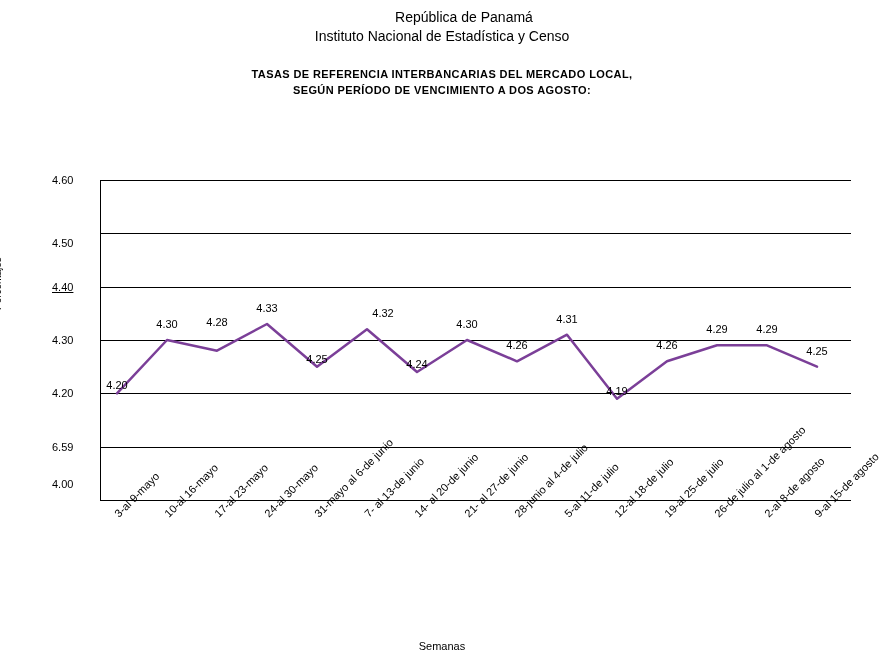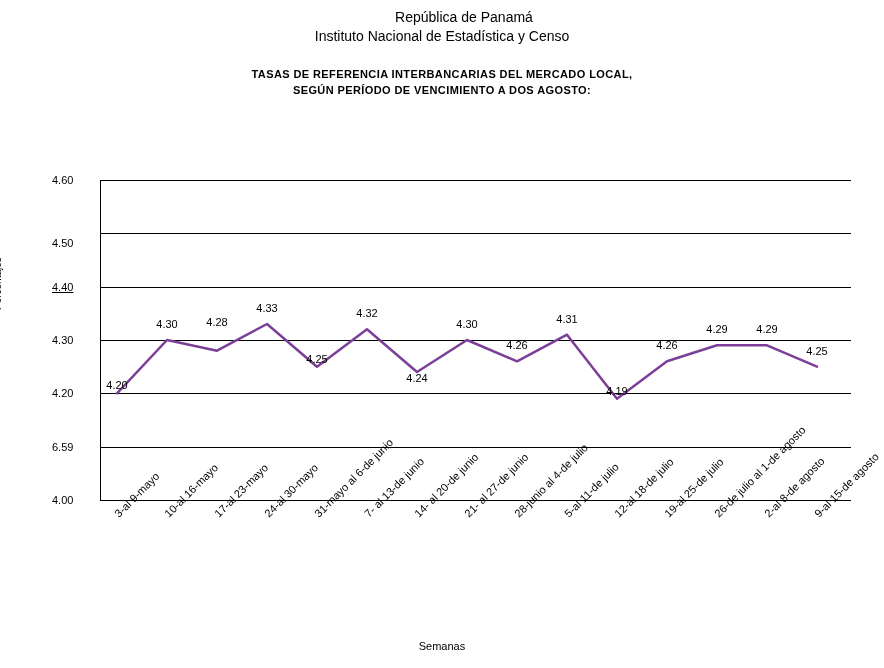--- a/index.html
+++ b/index.html
@@ -134,21 +134,21 @@
 </div>
 
 <div class="subtitle">
   <div>TASAS DE REFERENCIA  INTERBANCARIAS  DEL MERCADO LOCAL,</div>
   <div>SEGÚN PERÍODO DE VENCIMIENTO A DOS AGOSTO:</div>
 </div>
 
 <div class="chart-area">
   <div class="yaxis-title">Porcentajes</div>
   <div class="ylabels" id="ylabels">
-      <div class="ytick-label" style="top: 320px;">4.00</div>
+      <div class="ytick-label" style="top: 304px;">4.00</div>
       <div class="ytick-label" style="top: 266.667px;">6.59</div>
       <div class="ytick-label" style="top: 213.333px;">4.20</div>
       <div class="ytick-label" style="top: 160px;">4.30</div>
       <div class="ytick-label" style="top: 106.667px; text-decoration: underline;">4.40</div>
       <div class="ytick-label" style="top: 63px;">4.50</div>
       <div class="ytick-label" style="top: 0px;">4.60</div>
     </div>
   <div class="plot" id="plot">
     <div id="gridlines">
         <div class="gridline" style="top: 320px;"></div>
@@ -161,22 +161,22 @@
       </div>
     <svg class="series" id="series-svg" width="750" height="320">
         <polyline points="16.0,213.3 66.0,160.0 116.0,170.7 166.0,144.0 216.0,186.7 266.0,149.3 316.0,192.0 366.0,160.0 416.0,181.3 466.0,154.7 516.0,218.7 566.0,181.3 616.0,165.3 666.0,165.3 716.0,186.7" fill="none" stroke="#7B3F98" stroke-width="2.5" stroke-linejoin="round" stroke-linecap="round"></polyline>
       </svg>
     <div id="dlabels">
         <div class="dlabel" style="left: 16px; top: 199.333px;">4.20</div>
         <div class="dlabel" style="left: 66px; top: 138px;">4.30</div>
         <div class="dlabel" style="left: 116px; top: 136px;">4.28</div>
         <div class="dlabel" style="left: 166px; top: 122px;">4.33</div>
         <div class="dlabel" style="left: 216px; top: 172.667px;">4.25</div>
-        <div class="dlabel" style="left: 266px; top: 127.333px;">4.32</div>
-        <div class="dlabel" style="left: 316px; top: 192px;">4.24</div>
+        <div class="dlabel" style="left: 282px; top: 127.333px;">4.32</div>
+        <div class="dlabel" style="left: 316px; top: 178px;">4.24</div>
         <div class="dlabel" style="left: 366px; top: 138px;">4.30</div>
         <div class="dlabel" style="left: 416px; top: 159.333px;">4.26</div>
         <div class="dlabel" style="left: 466px; top: 132.667px;">4.31</div>
         <div class="dlabel" style="left: 516px; top: 204.667px; text-align: center;">4.19</div>
         <div class="dlabel" style="left: 566px; top: 159.333px;">4.26</div>
         <div class="dlabel" style="left: 616px; top: 143.333px;">4.29</div>
         <div class="dlabel" style="left: 666px; top: 143.333px;">4.29</div>
         <div class="dlabel" style="left: 716px; top: 164.667px;">4.25</div>
       </div>
   </div>

